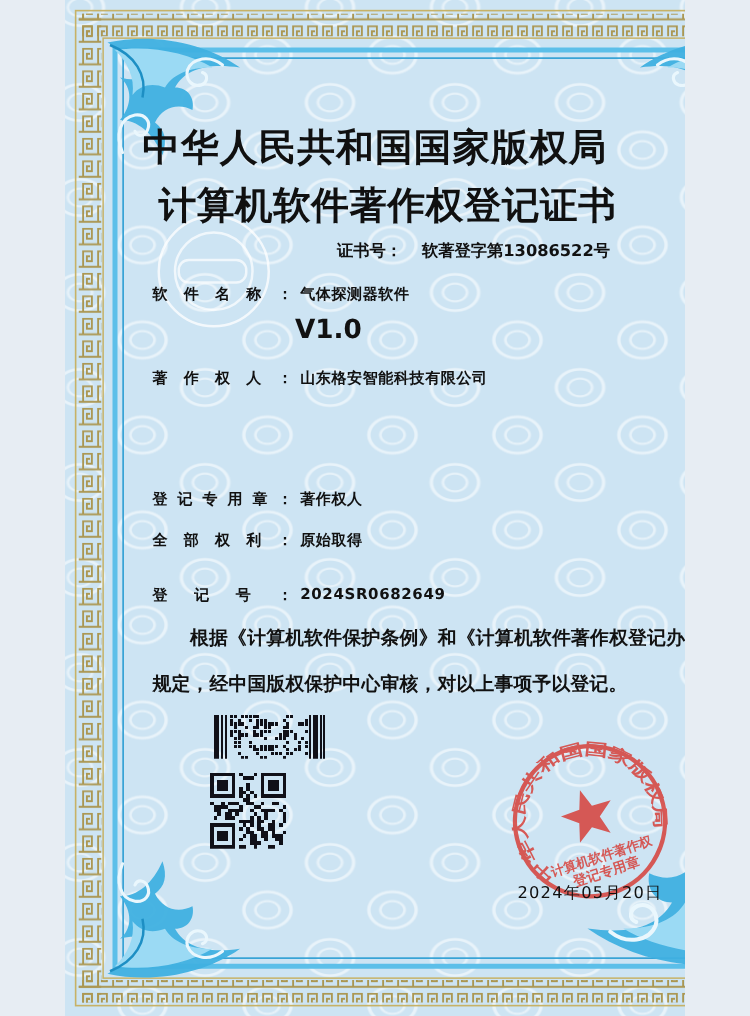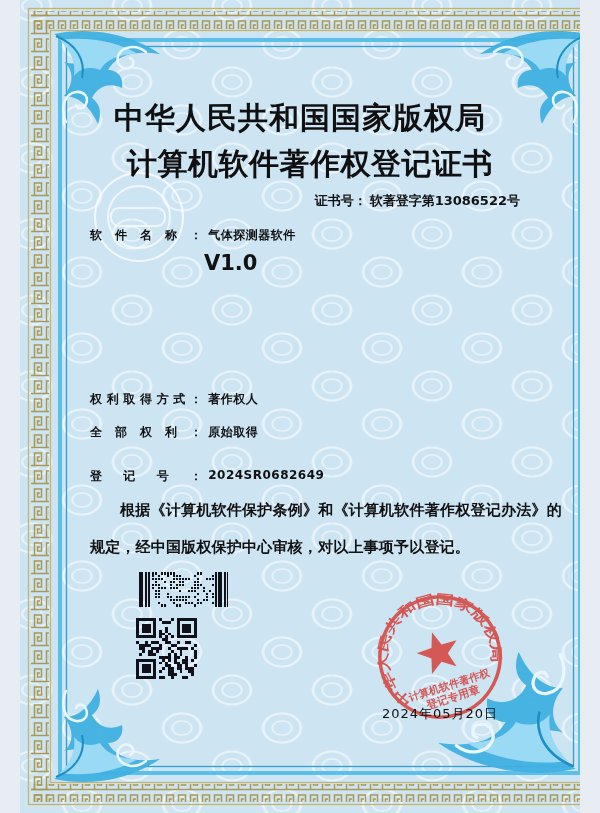--- a/index.html
+++ b/index.html
@@ -1,17 +1,17 @@
 <!DOCTYPE html>
 <html><head>
 <meta charset="utf-8">
 <style>
   html,body{margin:0;padding:0;background:#e7edf3;
     font-family:"DejaVu Sans","Liberation Sans",sans-serif;}
-  .page{position:relative;width:560px;height:813px;margin:0 auto;overflow:hidden;
+  .page{position:relative;width:496px;height:813px;margin:0 auto;overflow:hidden;
     background-color:#cde4f3;
     background-image:
       radial-gradient(ellipse 26px 20px at center, rgba(255,255,255,0) 17px, rgba(255,255,255,.55) 18px, rgba(255,255,255,.55) 19.5px, rgba(255,255,255,0) 21px),
       radial-gradient(ellipse 15px 11px at center, rgba(255,255,255,0) 8px, rgba(255,255,255,.5) 9px, rgba(255,255,255,.5) 10px, rgba(255,255,255,0) 11.5px),
       radial-gradient(ellipse 26px 20px at center, rgba(255,255,255,0) 17px, rgba(255,255,255,.55) 18px, rgba(255,255,255,.55) 19.5px, rgba(255,255,255,0) 21px),
       radial-gradient(ellipse 15px 11px at center, rgba(255,255,255,0) 8px, rgba(255,255,255,.5) 9px, rgba(255,255,255,.5) 10px, rgba(255,255,255,0) 11.5px);
     background-size:100px 76px,100px 76px,100px 76px,100px 76px;
     background-position:12px 6px,12px 6px,62px 44px,62px 44px;}
   .frame{position:absolute;left:0;top:0;z-index:1;pointer-events:none;}
   .wm-emblem{position:absolute;left:74px;top:172px;width:86px;height:86px;z-index:1;
@@ -21,21 +21,21 @@
   .wm-emblem::after{content:"";position:absolute;left:14px;top:33px;width:52px;height:16px;
     border:2px solid rgba(255,255,255,.7);border-radius:9px;}
   .content{position:absolute;inset:0;z-index:2;color:#111;}
   .t1{position:absolute;left:0;right:0;top:98px;text-align:center;margin:0;
     font-family:"DejaVu Serif","Liberation Serif",serif;font-size:30px;font-weight:bold;
     letter-spacing:1px;color:#101010;}
   .t2{position:absolute;left:0;right:0;top:144px;text-align:center;margin:0;
     font-family:"DejaVu Serif","Liberation Serif",serif;font-size:30px;font-weight:bold;
     letter-spacing:0.5px;color:#101010;padding-left:20px;}
   .certno{position:absolute;right:60px;top:192px;font-size:13px;font-weight:bold;}
-  .certno .cv{margin-left:3px;}
+  .certno .cv{margin-left:16px;}
   .frow{position:absolute;left:70px;font-size:12px;font-weight:bold;white-space:nowrap;}
   .flabel{display:inline-block;width:112px;text-align:justify;text-align-last:justify;
     vertical-align:top;}
   .fvalue{margin-left:2px;letter-spacing:0.5px;}
   .fversion{position:absolute;left:184px;top:251px;font-size:21px;font-weight:bold;}
   .statement{position:absolute;left:70px;top:492px;width:472px;margin:0;
     font-size:15px;font-weight:700;line-height:37px;text-align:justify;text-indent:2em;
     letter-spacing:0.2px;}
   .barcode{position:absolute;left:119px;top:572px;}
   .qr{position:absolute;left:116px;top:618px;}
@@ -85,23 +85,27 @@
     <div class="certno">
       <span>证书号：</span><span class="cv">软著登字第13086522号</span>
     </div>
 
     <div class="frow" style="top:227px">
       <span class="flabel">软件名称：</span>
       <span class="fvalue">气体探测器软件</span>
     </div>
     <div class="fversion">V1.0</div>
 
+    <div class="frow" style="top:294px">
+      <span class="flabel">著作权人：</span>
+      <span class="fvalue">山东格安智能科技有限公司</span>
+    </div>
 
     <div class="frow" style="top:391px">
-      <span class="flabel">权利取得方式：</span>
+      <span class="flabel">登记专用章：</span>
       <span class="fvalue">著作权人</span>
     </div>
 
     <div class="frow" style="top:424px">
       <span class="flabel">全部权利：</span>
       <span class="fvalue">原始取得</span>
     </div>
 
     <div class="frow" style="top:468px">
       <span class="flabel">登记号：</span>

